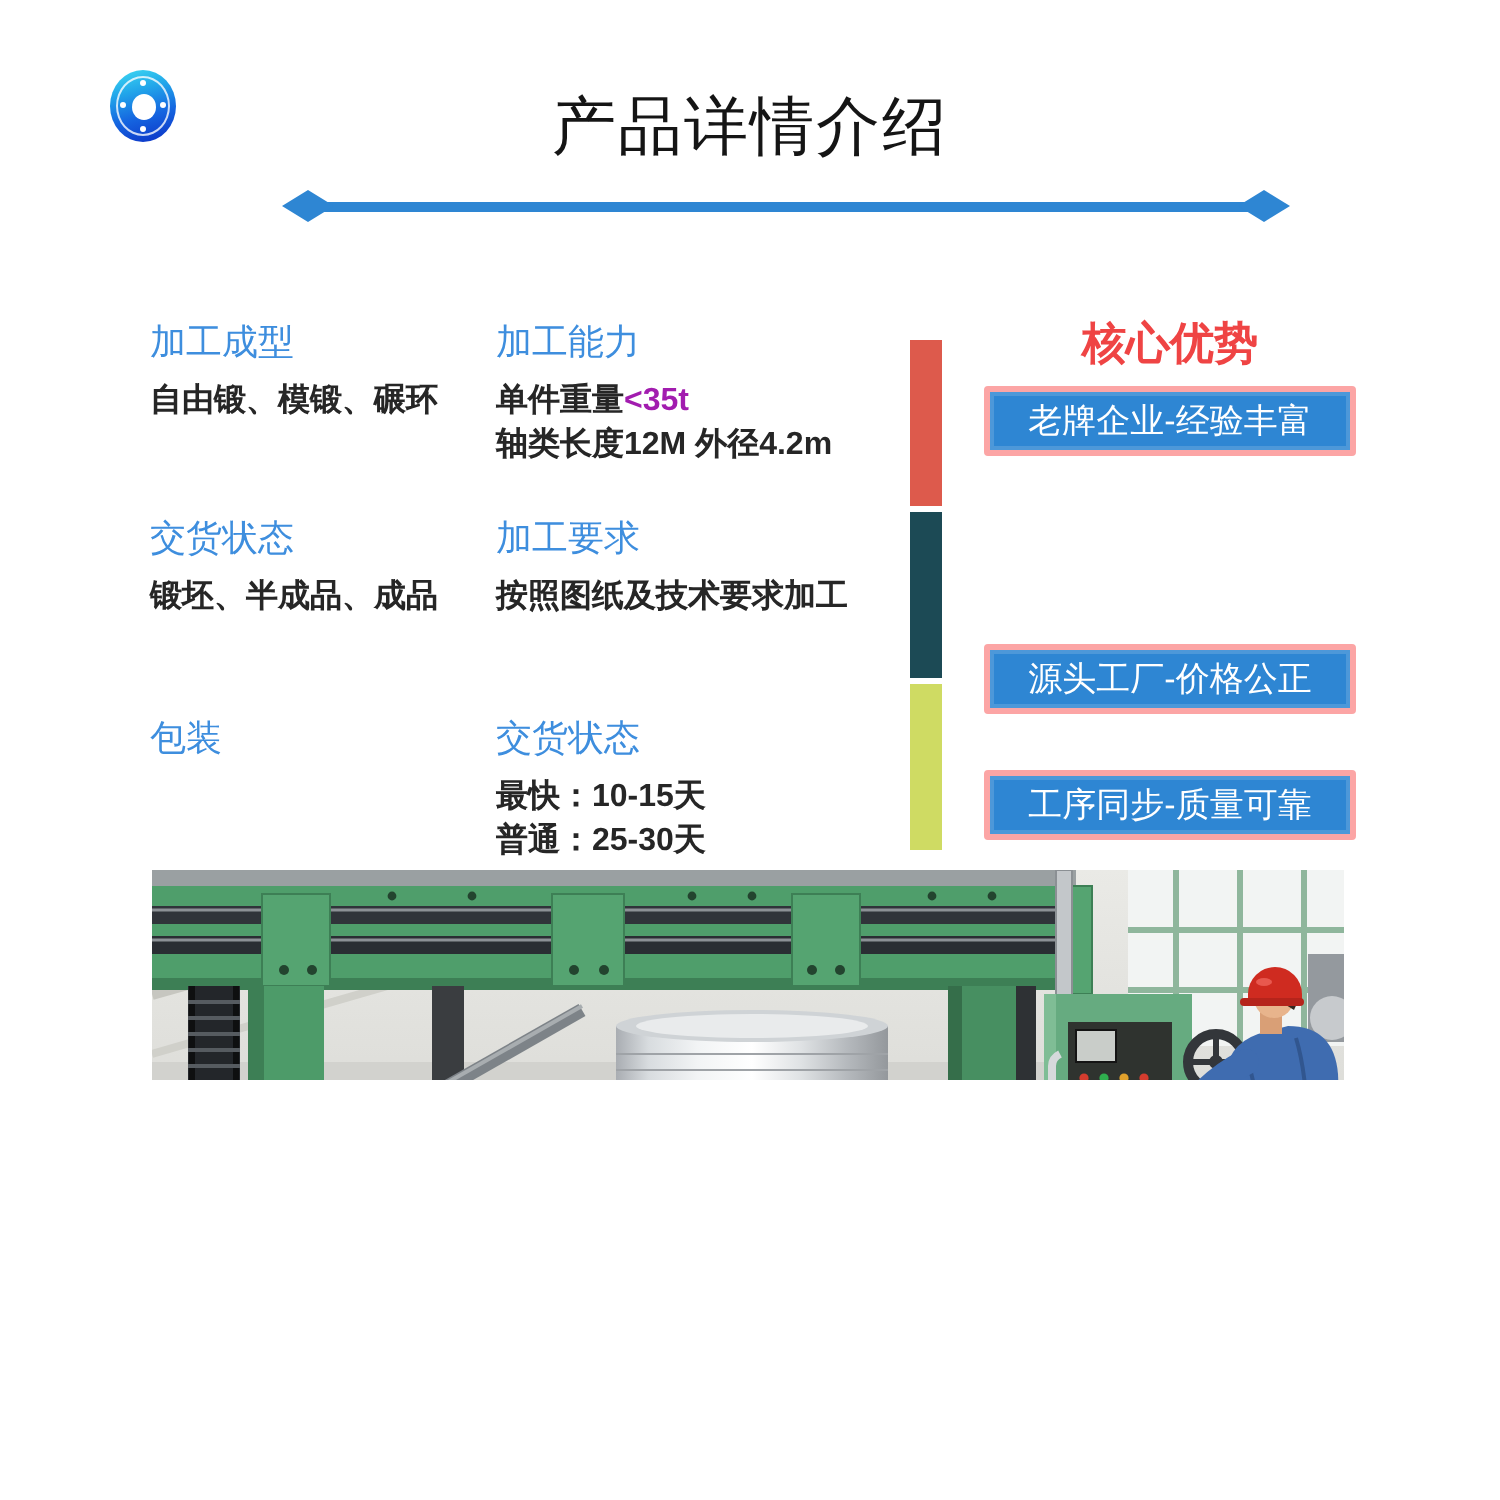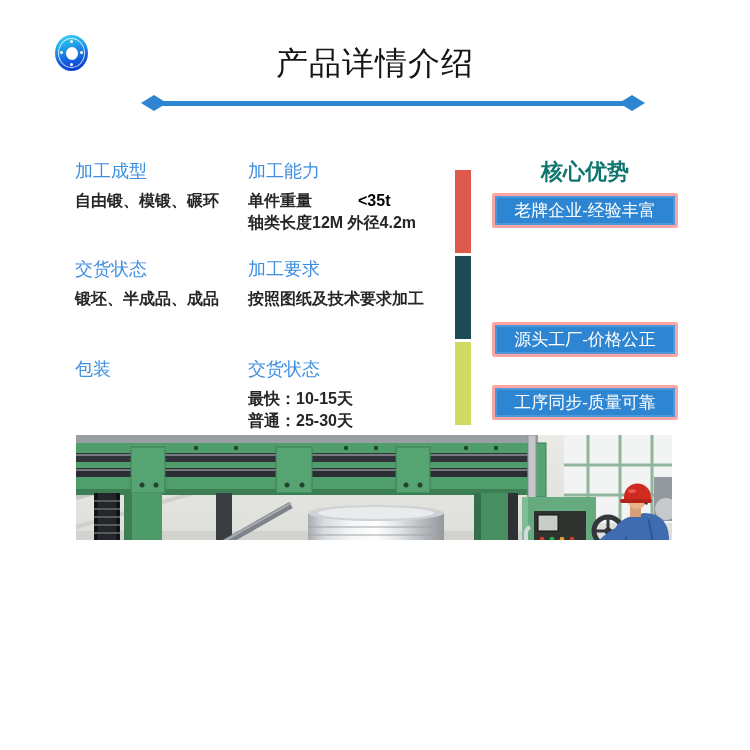--- a/index.html
+++ b/index.html
@@ -24,24 +24,24 @@
   .divider{position:absolute;left:141px;width:504px;height:16px;display:flex;align-items:center;}
   .divider .dia{width:26px;height:16px;background:#2e86d3;flex:0 0 auto;
     clip-path:polygon(50% 0,100% 50%,50% 100%,0 50%);}
   .divider .bar{flex:1;height:5px;background:#2e86d3;margin:0 -7px;}
   .divider-top{top:95px;}
   .divider-bottom{top:714px;}
   
   .info-block{position:absolute;width:185px;}
   .info-heading{font-size:18px;line-height:22px;color:#3e8ede;font-weight:500;margin:0 0 8px 0;}
   .info-body{font-size:16px;line-height:22px;color:#262626;margin:0;white-space:nowrap;font-weight:bold;}
-  .red{color:#000000;margin-left:46px;}
+  .red{color:#a21caf;}
   
   .adv-title{position:absolute;left:482px;top:157px;width:206px;text-align:center;
-    font-size:22px;font-weight:600;color:#0f766e;}
+    font-size:22px;font-weight:600;color:#ef4444;}
   .stripe{position:absolute;left:455px;top:170px;width:16px;height:255px;
     display:flex;flex-direction:column;}
   .stripe .seg{width:100%;}
   .seg-red{height:83px;background:#dd5a4c;margin-bottom:3px;}
   .seg-teal{height:83px;background:#1c4a55;margin-bottom:3px;}
   .seg-green{height:83px;background:#cfdb63;}
   .adv-btn{
     position:absolute;left:492px;width:186px;height:35px;background:#2e86d3;color:#ffffff;
     font-size:17px;font-family:inherit;border:3px solid #fca5a5;border-radius:2px;
     display:flex;align-items:center;justify-content:center;cursor:pointer;

